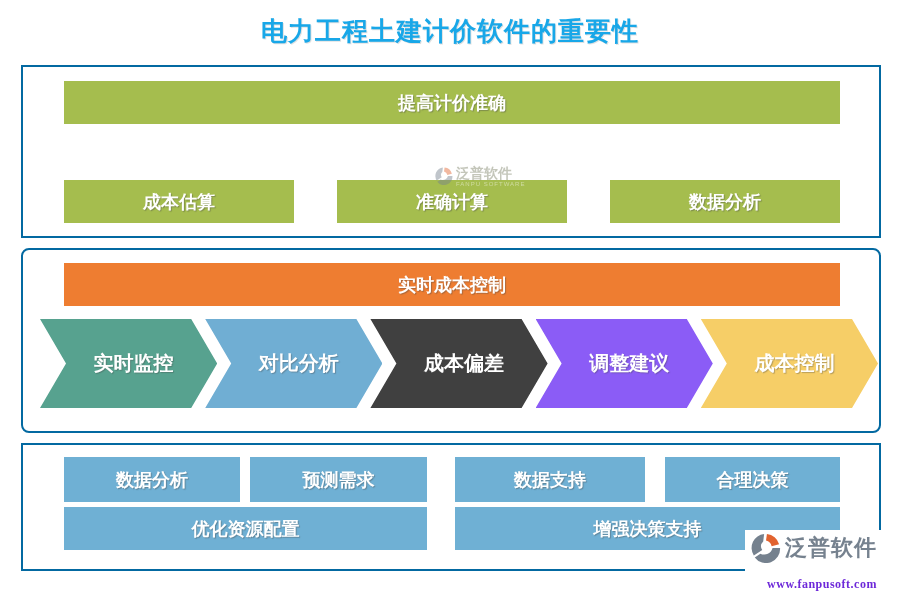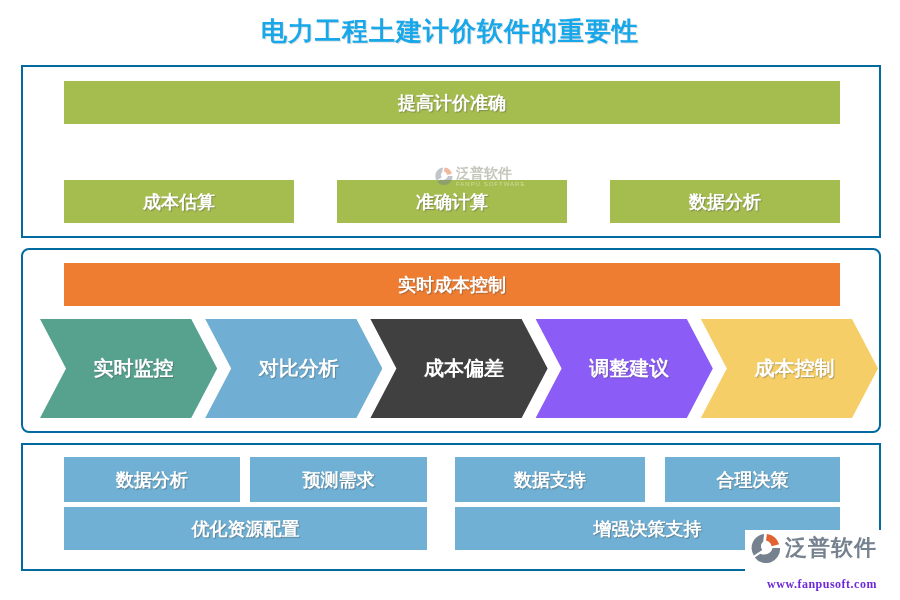--- a/index.html
+++ b/index.html
@@ -28,21 +28,21 @@
   .s1-row{position:absolute;left:41px;width:776px;height:43px;display:flex;
           justify-content:space-between;}
   .s1-row-1{top:65px;}
   .s1-row-2{top:113px;}
   .s1-cell{position:relative;width:230px;height:43px;display:flex;align-items:center;
            justify-content:center;color:#fff;font-weight:bold;font-size:18px;
            background:#A5BD4E;text-shadow:1px 1px 1px rgba(70,70,70,0.4);}
 
   
   .s2-header{left:41px;top:13px;width:776px;height:43px;}
-  .arrows{position:absolute;left:17px;top:69px;width:838px;height:99px;display:flex;}
+  .arrows{position:absolute;left:17px;top:69px;width:838px;height:89px;display:flex;}
   .arrow{flex:1;margin-left:-12px;display:flex;align-items:center;justify-content:center;
          padding-left:10px;color:#fff;font-weight:bold;font-size:20px;
          text-shadow:1px 1px 1px rgba(70,70,70,0.35);
          clip-path:polygon(26px 50%,0 0,calc(100% - 26px) 0,100% 50%,calc(100% - 26px) 100%,0 100%);}
   .arrow:first-child{margin-left:0;}
   .arrow1{background:#57A28F;}
   .arrow2{background:#70AED3;}
   .arrow3{background:#404040;}
   .arrow4{background:#8b5cf6;}
   .arrow5{background:#F6CE67;}

